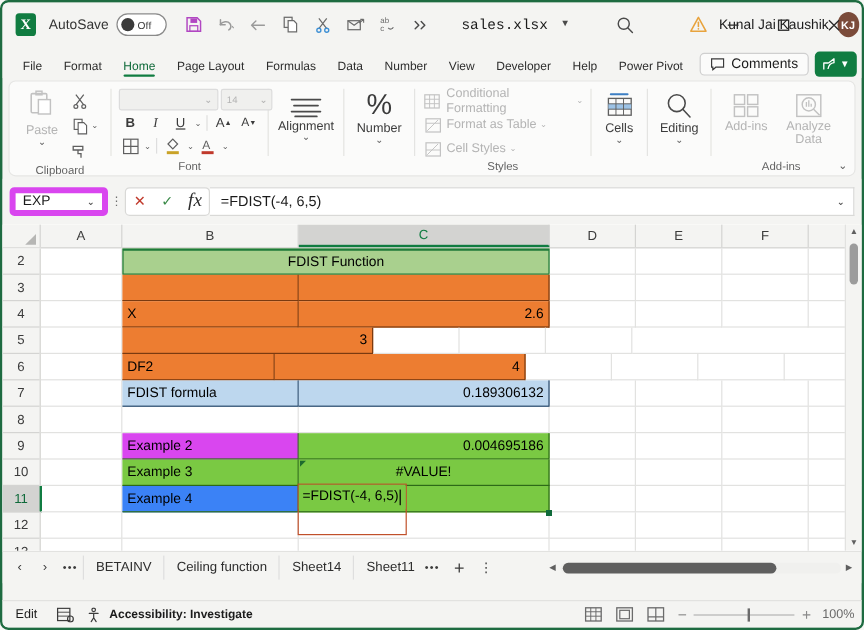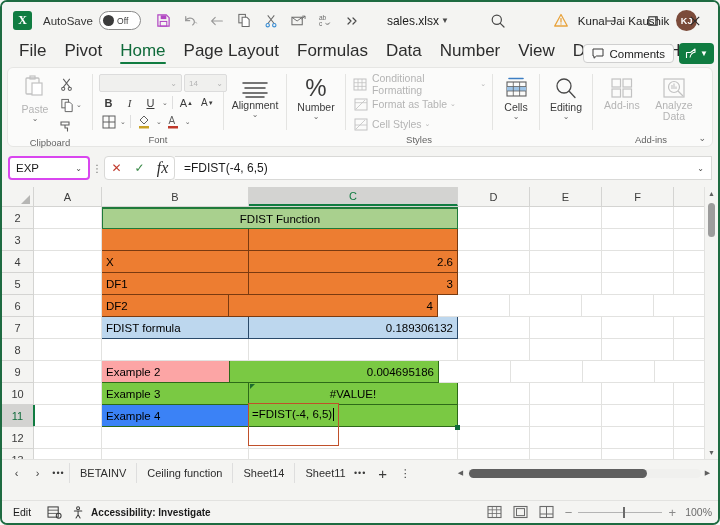--- a/index.html
+++ b/index.html
@@ -35,41 +35,41 @@
   }
   .toggle .knob{width:11px;height:11px;border-radius:50%;background:#3b3b3b;margin-left:3px;}
   .toggle .tlabel{font-size:8.5px;color:#3b3b3b;margin-left:3px;letter-spacing:.2px;}
   .qat{display:flex;align-items:center;gap:2px;margin-left:10px;}
   .qbtn{
     width:25px;height:25px;display:flex;align-items:center;justify-content:center;
     border-radius:3px;color:#585858;
   }
   .qbtn svg{display:block;}
   .fname{
-    margin-left:22px;font-size:12px;color:#1b1b1b;display:flex;align-items:center;gap:2px;
+    margin-left:22px;font-size:12px;color:#1b1b1b;display:flex;align-items:center;gap:12px;font-family:Liberation Mono, monospace;
   }
   .caret{font-size:8px;color:#4a4a4a;}
   .tb-search{margin-left:36px;width:26px;height:26px;display:flex;align-items:center;justify-content:center;color:#4a4a4a;}
   .tb-warn{margin-left:42px;display:flex;align-items:center;}
   .user{margin-left:9px;font-size:11.5px;color:#1b1b1b;white-space:nowrap;}
   .avatar{
     width:21px;height:21px;border-radius:50%;background:#7b4b3a;color:#fff;
     font-size:9px;font-weight:bold;display:flex;align-items:center;justify-content:center;
     margin-left:7px;letter-spacing:.3px;
   }
   .wctrls{position:absolute;right:2px;top:0;display:flex;align-items:center;height:37px;}
   .wbtn{width:42px;height:33px;display:flex;align-items:center;justify-content:center;color:#2b2b2b;}
 
   
   .tabbar{
     height:26px;display:flex;align-items:flex-end;background:#f4f4f2;
     padding-left:8px;position:relative;
   }
   .tab{
-    font-size:17px;color:#2d2d2d;padding:0 9px 4px 9px;position:relative;white-space:nowrap;
+    font-size:10px;color:#2d2d2d;padding:0 9px 4px 9px;position:relative;white-space:nowrap;
   }
   .tab.active{color:#0f6a3a;font-weight:normal;}
   .tab.active:after{
     content:"";position:absolute;left:9px;right:9px;bottom:1px;height:2px;background:#107c41;border-radius:2px;
   }
   .tabright{position:absolute;right:4px;bottom:1px;display:flex;align-items:center;gap:5px;}
   .comments{
     display:flex;align-items:center;gap:5px;border:1px solid #cfcfcf;border-radius:4px;
     background:#fbfbfa;padding:2px 8px;font-size:11.5px;color:#1b1b1b;height:19px;box-sizing:border-box;
   }
@@ -106,21 +106,21 @@
   }
   .fbtn{width:19px;height:17px;display:flex;align-items:center;justify-content:center;color:#3b3b3b;font-size:11px;}
   .vsep{width:1px;height:13px;background:#dedede;margin:0 2px;}
   .collapse{position:absolute;right:6px;bottom:3px;color:#5f5f5f;font-size:9px;}
 
   
   .fbar{
     height:38px;display:flex;align-items:center;background:#f4f4f2;padding:0 6px;margin-top:2px;
   }
   .namebox{
-    width:82px;height:24px;background:#fff;border:2px solid #d946ef;border-radius:4px;
+    width:82px;height:24px;background:#fff;border:5px solid #d946ef;border-radius:4px;
     display:flex;align-items:center;justify-content:space-between;padding:0 6px;
     font-size:11.5px;color:#1b1b1b;box-sizing:border-box;
   }
   .fdots{width:14px;text-align:center;color:#6f6f6f;font-size:10px;letter-spacing:0;}
   .fbtns{
     height:24px;background:#fff;border:1px solid #d9d9d7;border-radius:4px;display:flex;align-items:center;
     box-sizing:border-box;
   }
   .fbtns > div{width:23px;display:flex;align-items:center;justify-content:center;font-size:12px;}
   .finput{
@@ -323,21 +323,21 @@
       <div class="wbtn">
         <svg width="12" height="12" viewBox="0 0 12 12">
             <path d="M1.8 1.8l8.4 8.4M10.2 1.8l-8.4 8.4" stroke="#2b2b2b" stroke-width="1.1"></path>
           </svg>
       </div>
     </div>
   </div>
 
   <div class="tabbar">
     <div class="tab">File</div>
-    <div class="tab">Pivot</div>
+    <div class="tab">Format</div>
     <div class="tab active">Home</div>
     <div class="tab">Page Layout</div>
     <div class="tab">Formulas</div>
     <div class="tab">Data</div>
     <div class="tab">Number</div>
     <div class="tab">View</div>
     <div class="tab">Developer</div>
     <div class="tab">Help</div>
     <div class="tab">Power Pivot</div>
 
@@ -648,21 +648,20 @@
           <div class="cell b" style="width:147px;background:#ed7d31;border-color:#7a3a10;">X</div>
           <div class="cell r" style="width:209px;background:#ed7d31;border-color:#7a3a10;">2.6</div>
           <div class="cell" style="width:72px;"></div>
           <div class="cell" style="width:72px;"></div>
           <div class="cell" style="width:72px;"></div>
           <div class="cell" style="flex:1;"></div>
         </div>
 
         <div class="grow">
           <div class="cell" style="width:68px;"></div>
-          <div class="cell b" style="width:147px;background:#ed7d31;border-color:#7a3a10;">DF1</div>
           <div class="cell r" style="width:209px;background:#ed7d31;border-color:#7a3a10;">3</div>
           <div class="cell" style="width:72px;"></div>
           <div class="cell" style="width:72px;"></div>
           <div class="cell" style="width:72px;"></div>
           <div class="cell" style="flex:1;"></div>
         </div>
 
         <div class="grow">
           <div class="cell" style="width:68px;"></div>
           <div class="cell b" style="width:127px;background:#ed7d31;border-color:#7a3a10;">DF2</div>
@@ -688,21 +687,21 @@
           <div class="cell" style="width:147px;"></div>
           <div class="cell r" style="width:209px;"></div>
           <div class="cell" style="width:72px;"></div>
           <div class="cell" style="width:72px;"></div>
           <div class="cell" style="width:72px;"></div>
           <div class="cell" style="flex:1;"></div>
         </div>
 
         <div class="grow">
           <div class="cell" style="width:68px;"></div>
-          <div class="cell b" style="width:128px;background:#fca5a5;border-color:#2d6a18;">Example 2</div>
+          <div class="cell b" style="width:147px;background:#d946ef;border-color:#2d6a18;">Example 2</div>
           <div class="cell r b" style="width:209px;background:#7ac943;border-color:#2d6a18;">0.004695186</div>
           <div class="cell" style="width:72px;"></div>
           <div class="cell" style="width:72px;"></div>
           <div class="cell" style="width:72px;"></div>
           <div class="cell" style="flex:1;"></div>
         </div>
 
         <div class="grow">
           <div class="cell" style="width:68px;"></div>
           <div class="cell b" style="width:147px;background:#7ac943;border-color:#2d6a18;">Example 3</div>

